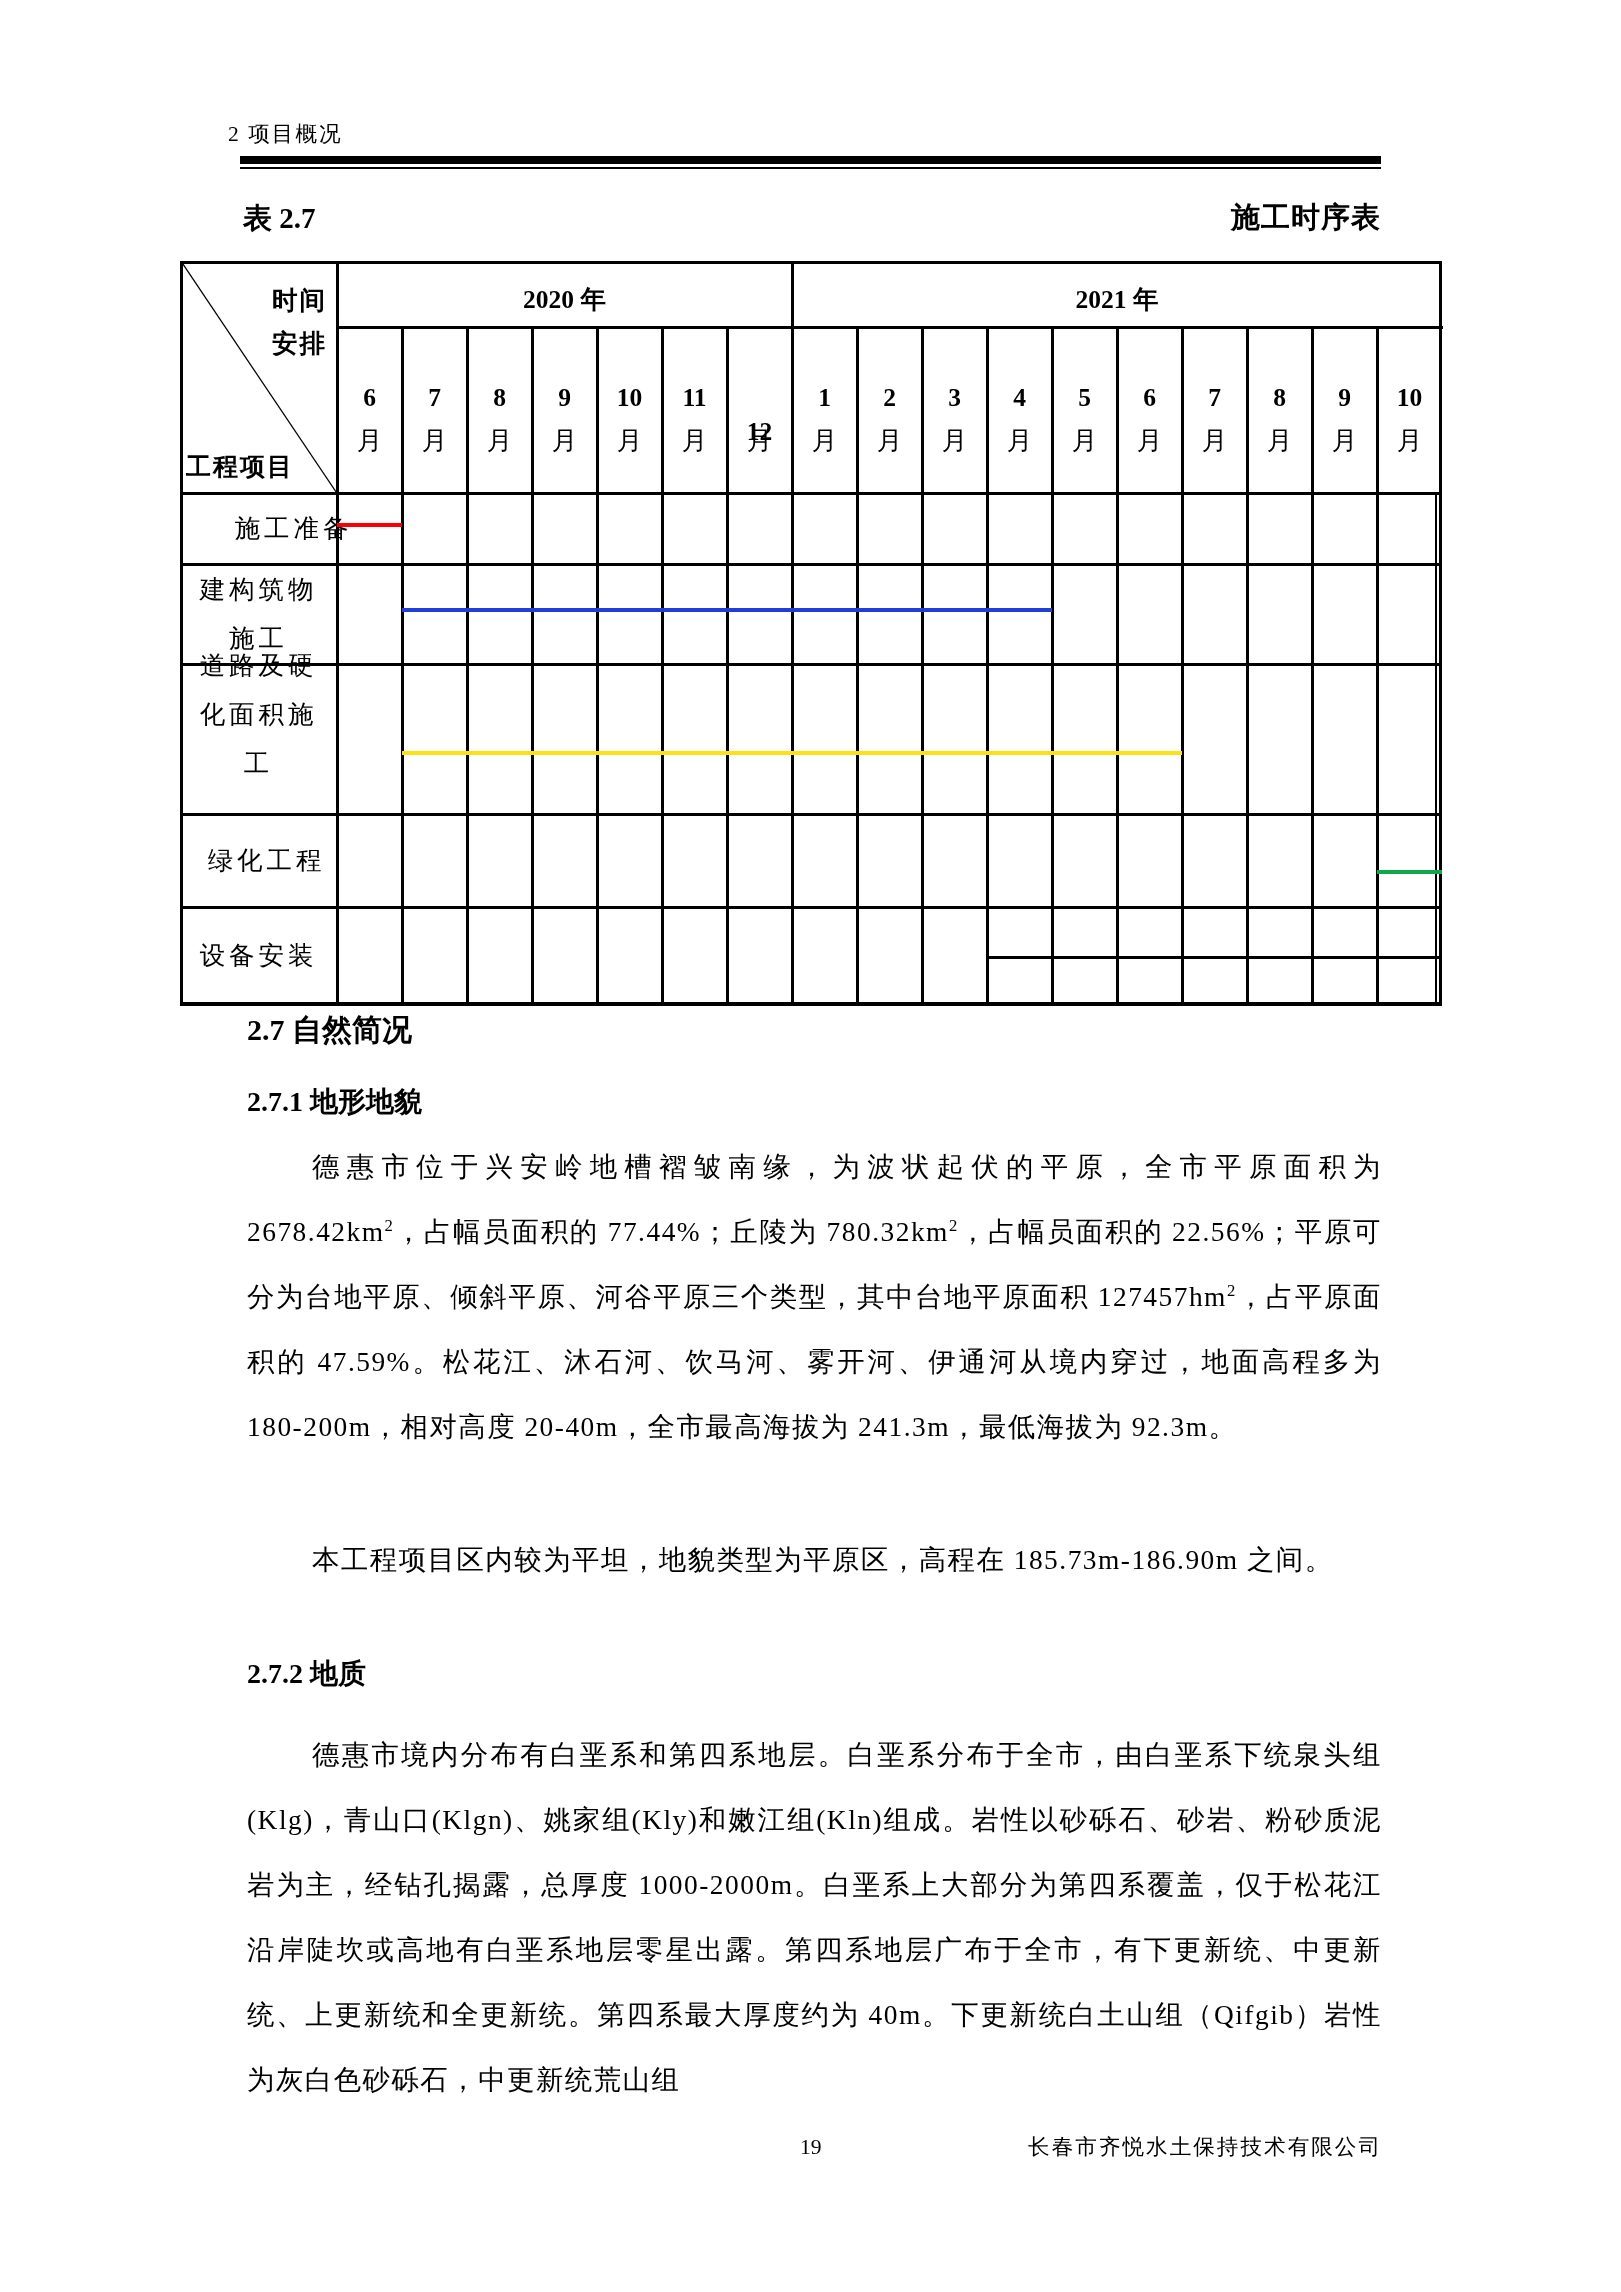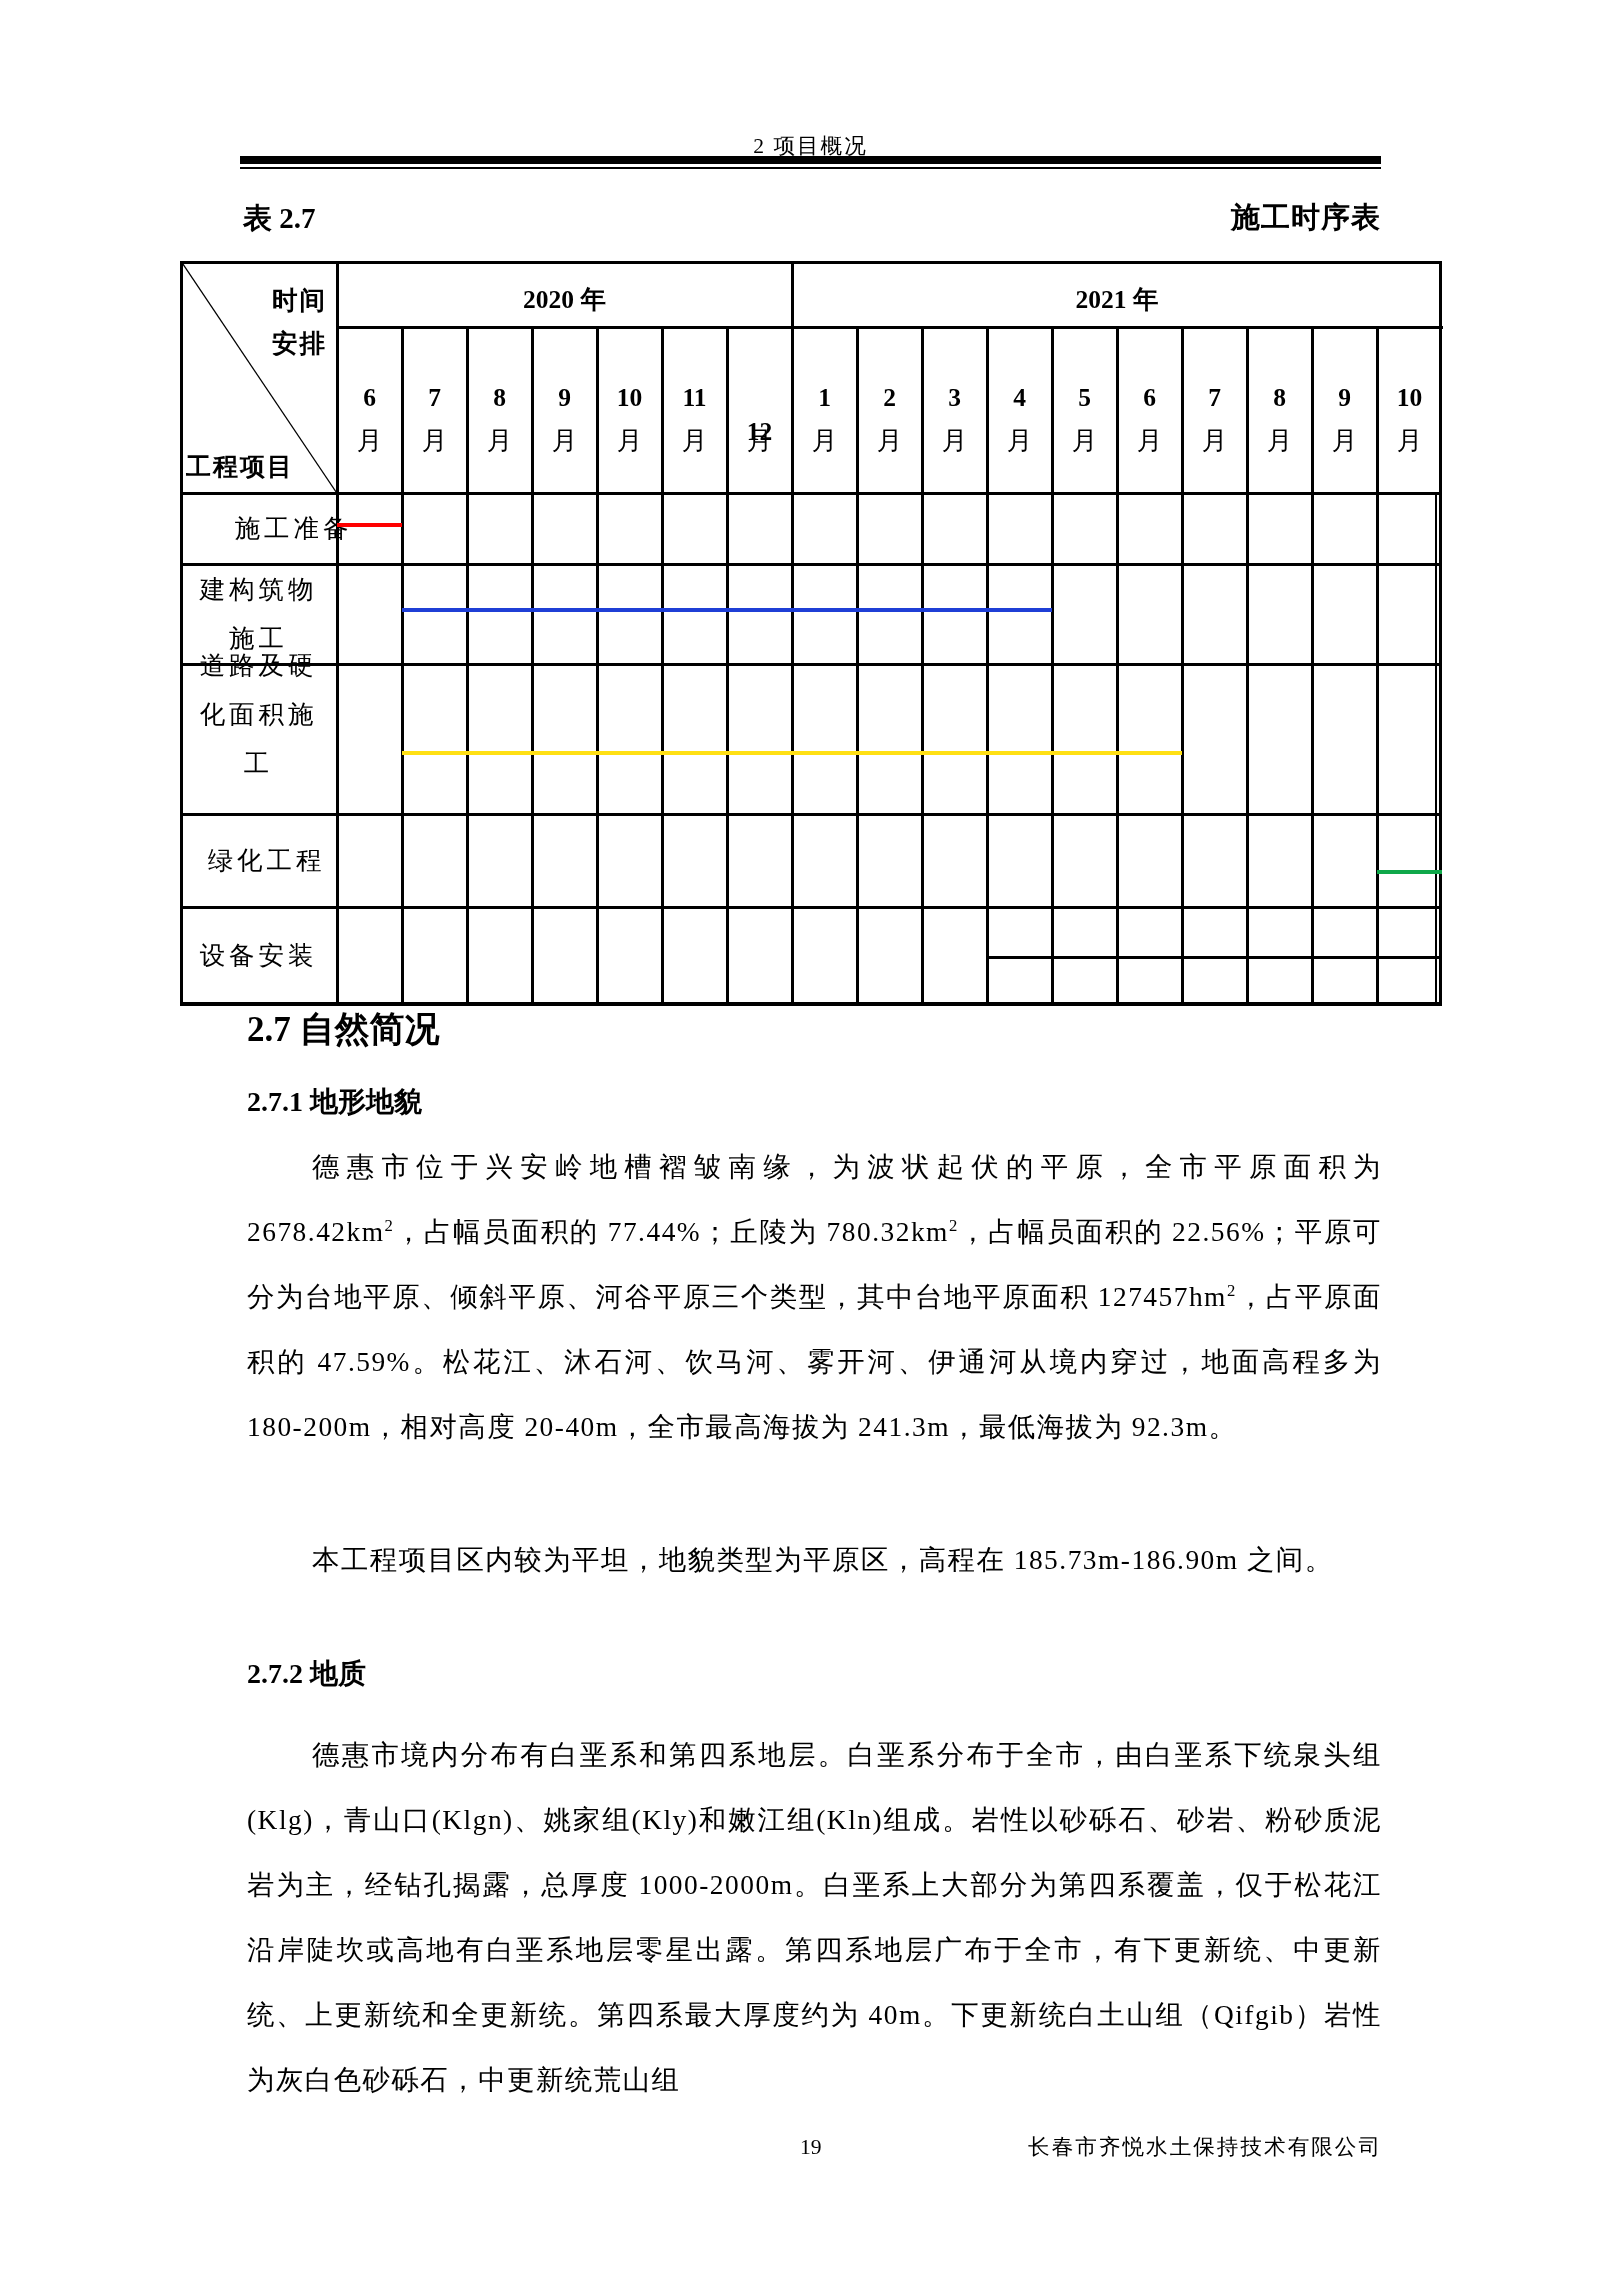--- a/index.html
+++ b/index.html
@@ -2,22 +2,22 @@
 <html><head>
 <meta charset="utf-8">
 <style>
   html, body { margin: 0; padding: 0; background: #ffffff; }
   body {
     width: 1621px; height: 2293px; position: relative; overflow: hidden;
     font-family: "Liberation Serif", "DejaVu Serif", serif; color: #000;
   }
   .abs { position: absolute; }
   .running-header {
-    left: 240px; width: 1141px; top: 120px; text-align: center;
-    font-size: 21.6px; letter-spacing: 2px; line-height: 29px; margin-top: 12px;
+    left: 228px; width: 1141px; top: 120px; 
+    font-size: 21.6px; letter-spacing: 2px; line-height: 29px;
   }
   .rule-thick { left: 240px; width: 1141px; top: 156px; height: 7.8px; background: #000; }
   .rule-thin  { left: 240px; width: 1141px; top: 167px; height: 2px; background: #000; }
   .table-label {
     left: 243px; top: 201px; font-size: 29px; font-weight: bold; line-height: 35px;
   }
   .table-title {
     left: 240px; width: 1141px; top: 200px; text-align: right;
     font-size: 29px; font-weight: bold; line-height: 35px; letter-spacing: 1px;
   }
@@ -28,21 +28,21 @@
   .cell-text { position: absolute; text-align: center; }
   .hdr-corner-top { font-size: 25.5px; font-weight: bold; line-height: 43px; letter-spacing: 2px; }
   .hdr-corner-bot { font-size: 25px; font-weight: bold; line-height: 29px; letter-spacing: 2px; }
   .year-label { font-size: 25.5px; font-weight: bold; line-height: 29px; }
   .month-num { font-size: 25.5px; font-weight: bold; line-height: 29px; }
   .month-char { font-size: 25.5px; line-height: 29px; }
   .row-label { font-size: 25.5px; line-height: 49px; letter-spacing: 3.9px; }
   .gantt-bar { position: absolute; height: 3.9px; }
 
   
-  .h2 { left: 247px; top: 1010px; font-size: 35px; font-weight: bold; line-height: 39px; }
+  .h2 { left: 247px; top: 1010px; font-size: 30px; font-weight: bold; line-height: 39px; }
   .h3 { left: 247px; font-size: 28px; font-weight: bold; line-height: 35px; }
   .para {
     left: 247px; width: 1135px; font-size: 27.4px; line-height: 65px;
     text-align: justify; text-indent: 65px; letter-spacing: 1.5px;
   }
   .para sup { font-size: 16.7px; line-height: 0; }
   .footer-page { left: 800px; top: 2133px; font-size: 21.6px; line-height: 29px; }
   .footer-company { left: 1010px; width: 372px; text-align: right; top: 2133px; font-size: 21.6px; line-height: 29px; letter-spacing: 2px; }
 </style>
 </head>

